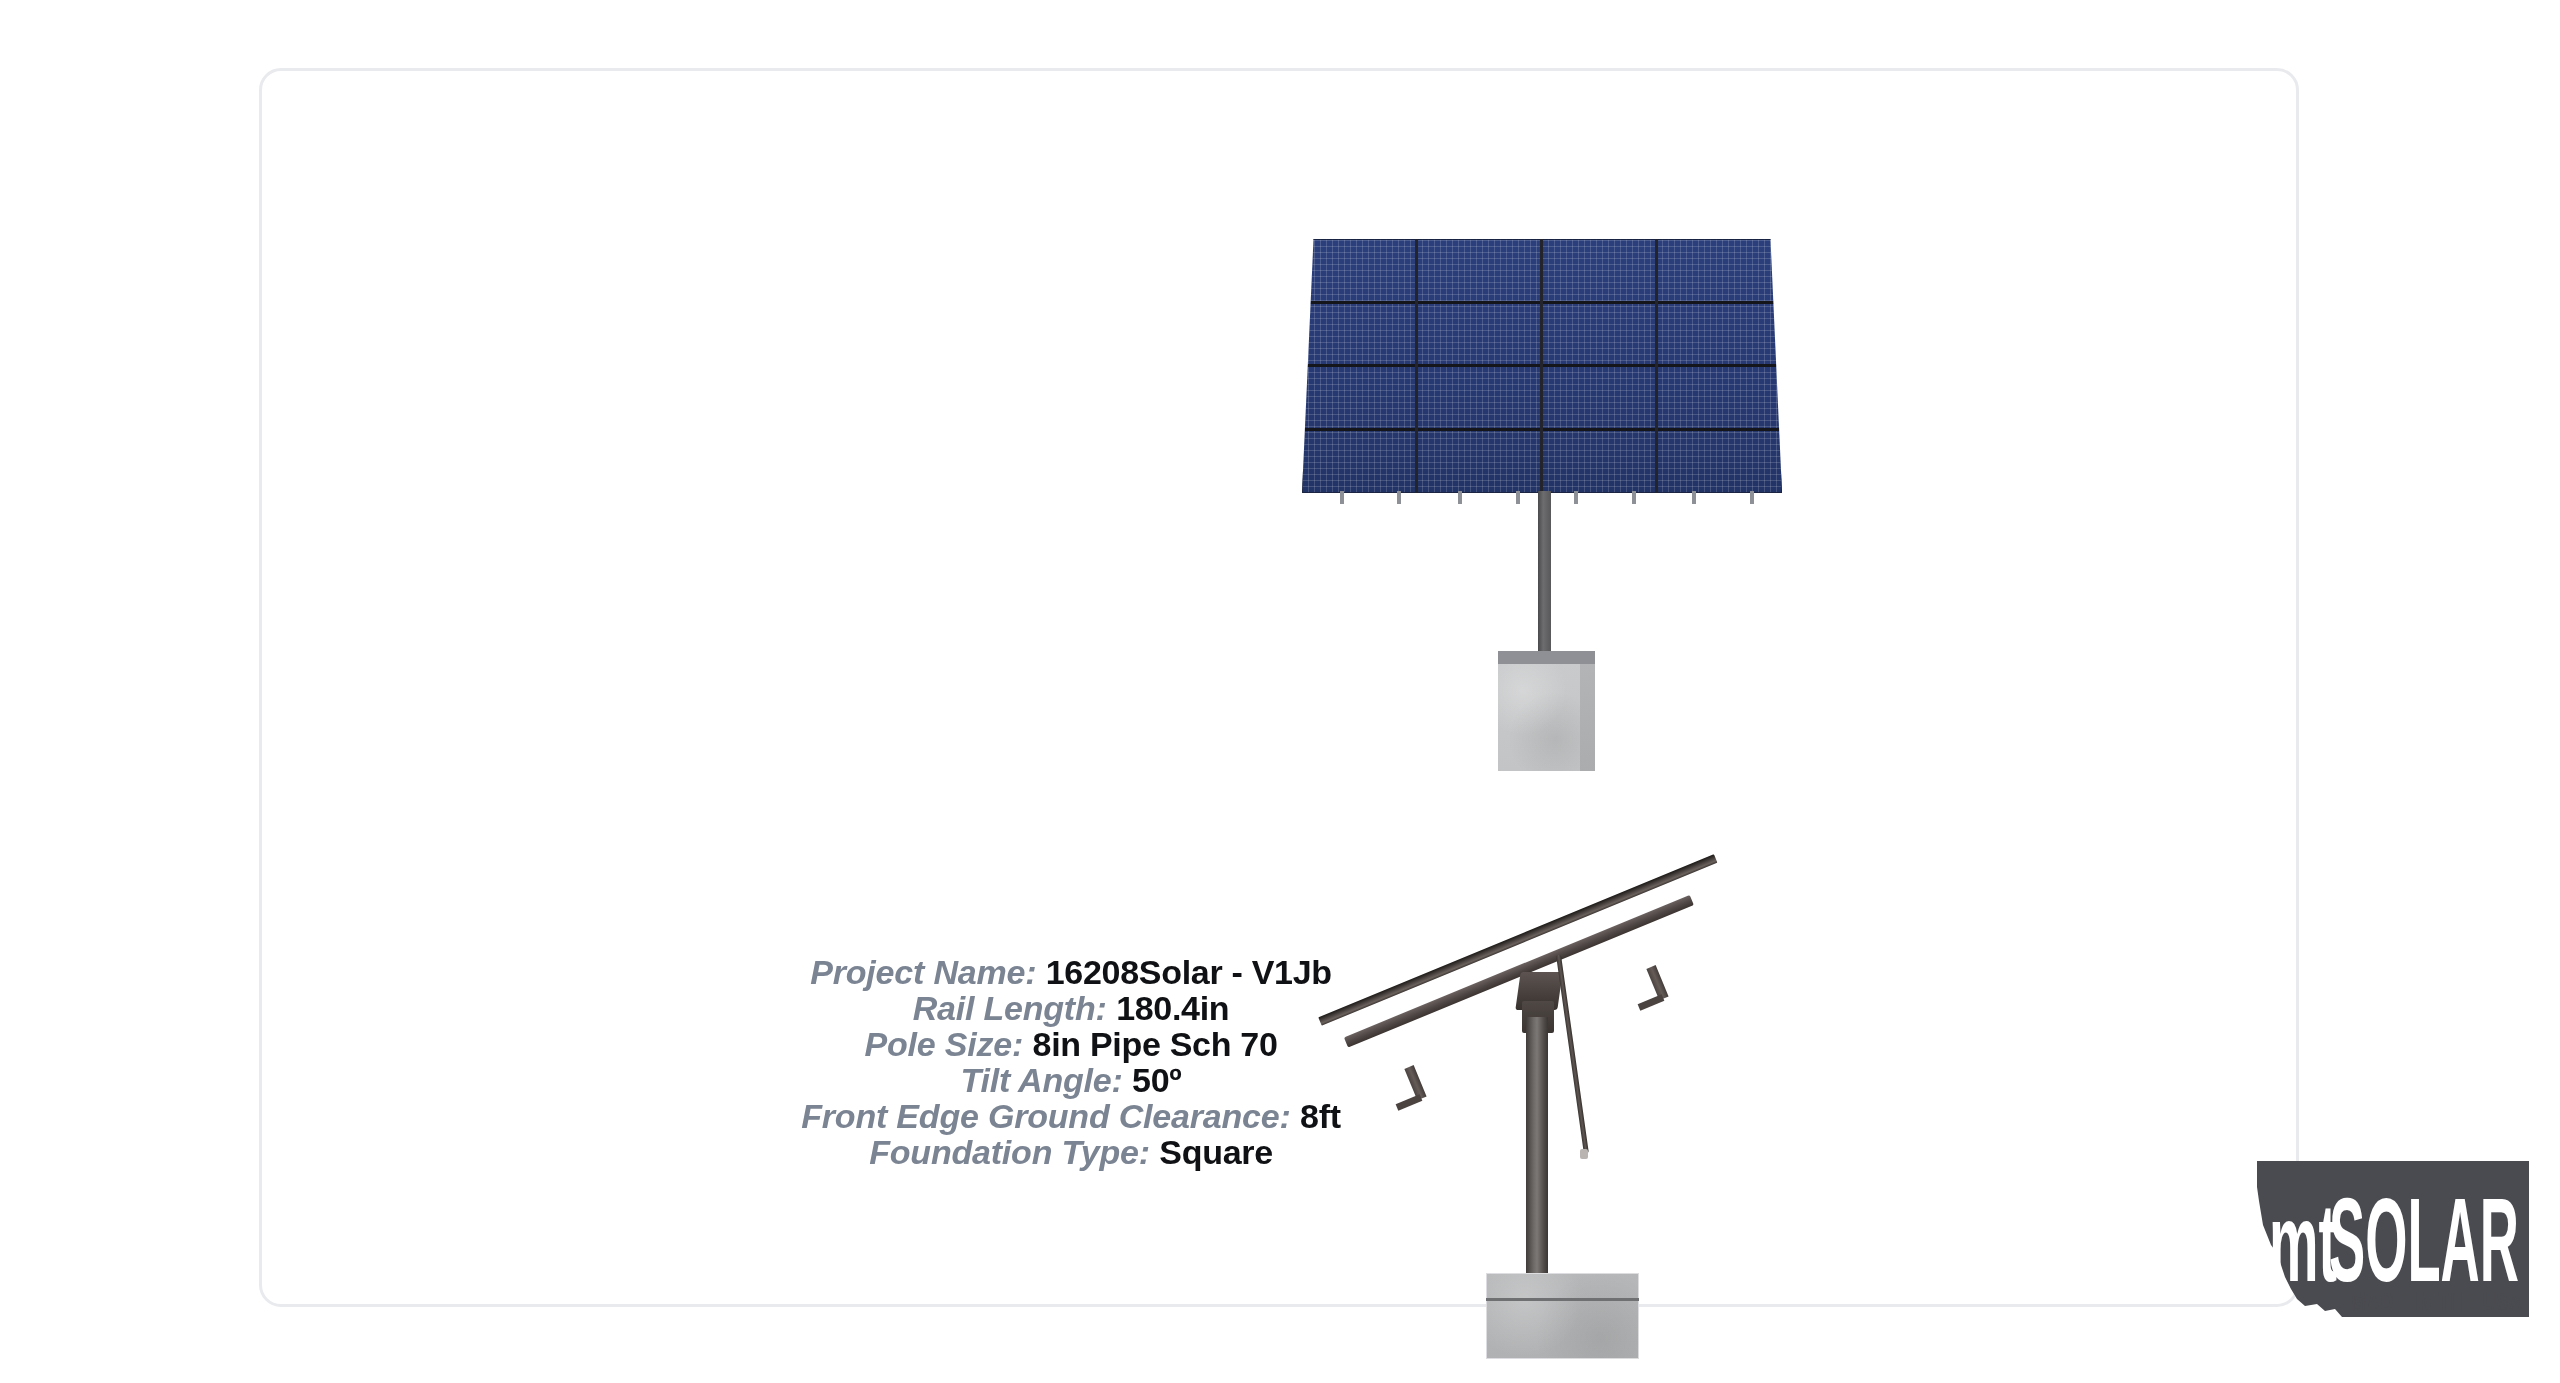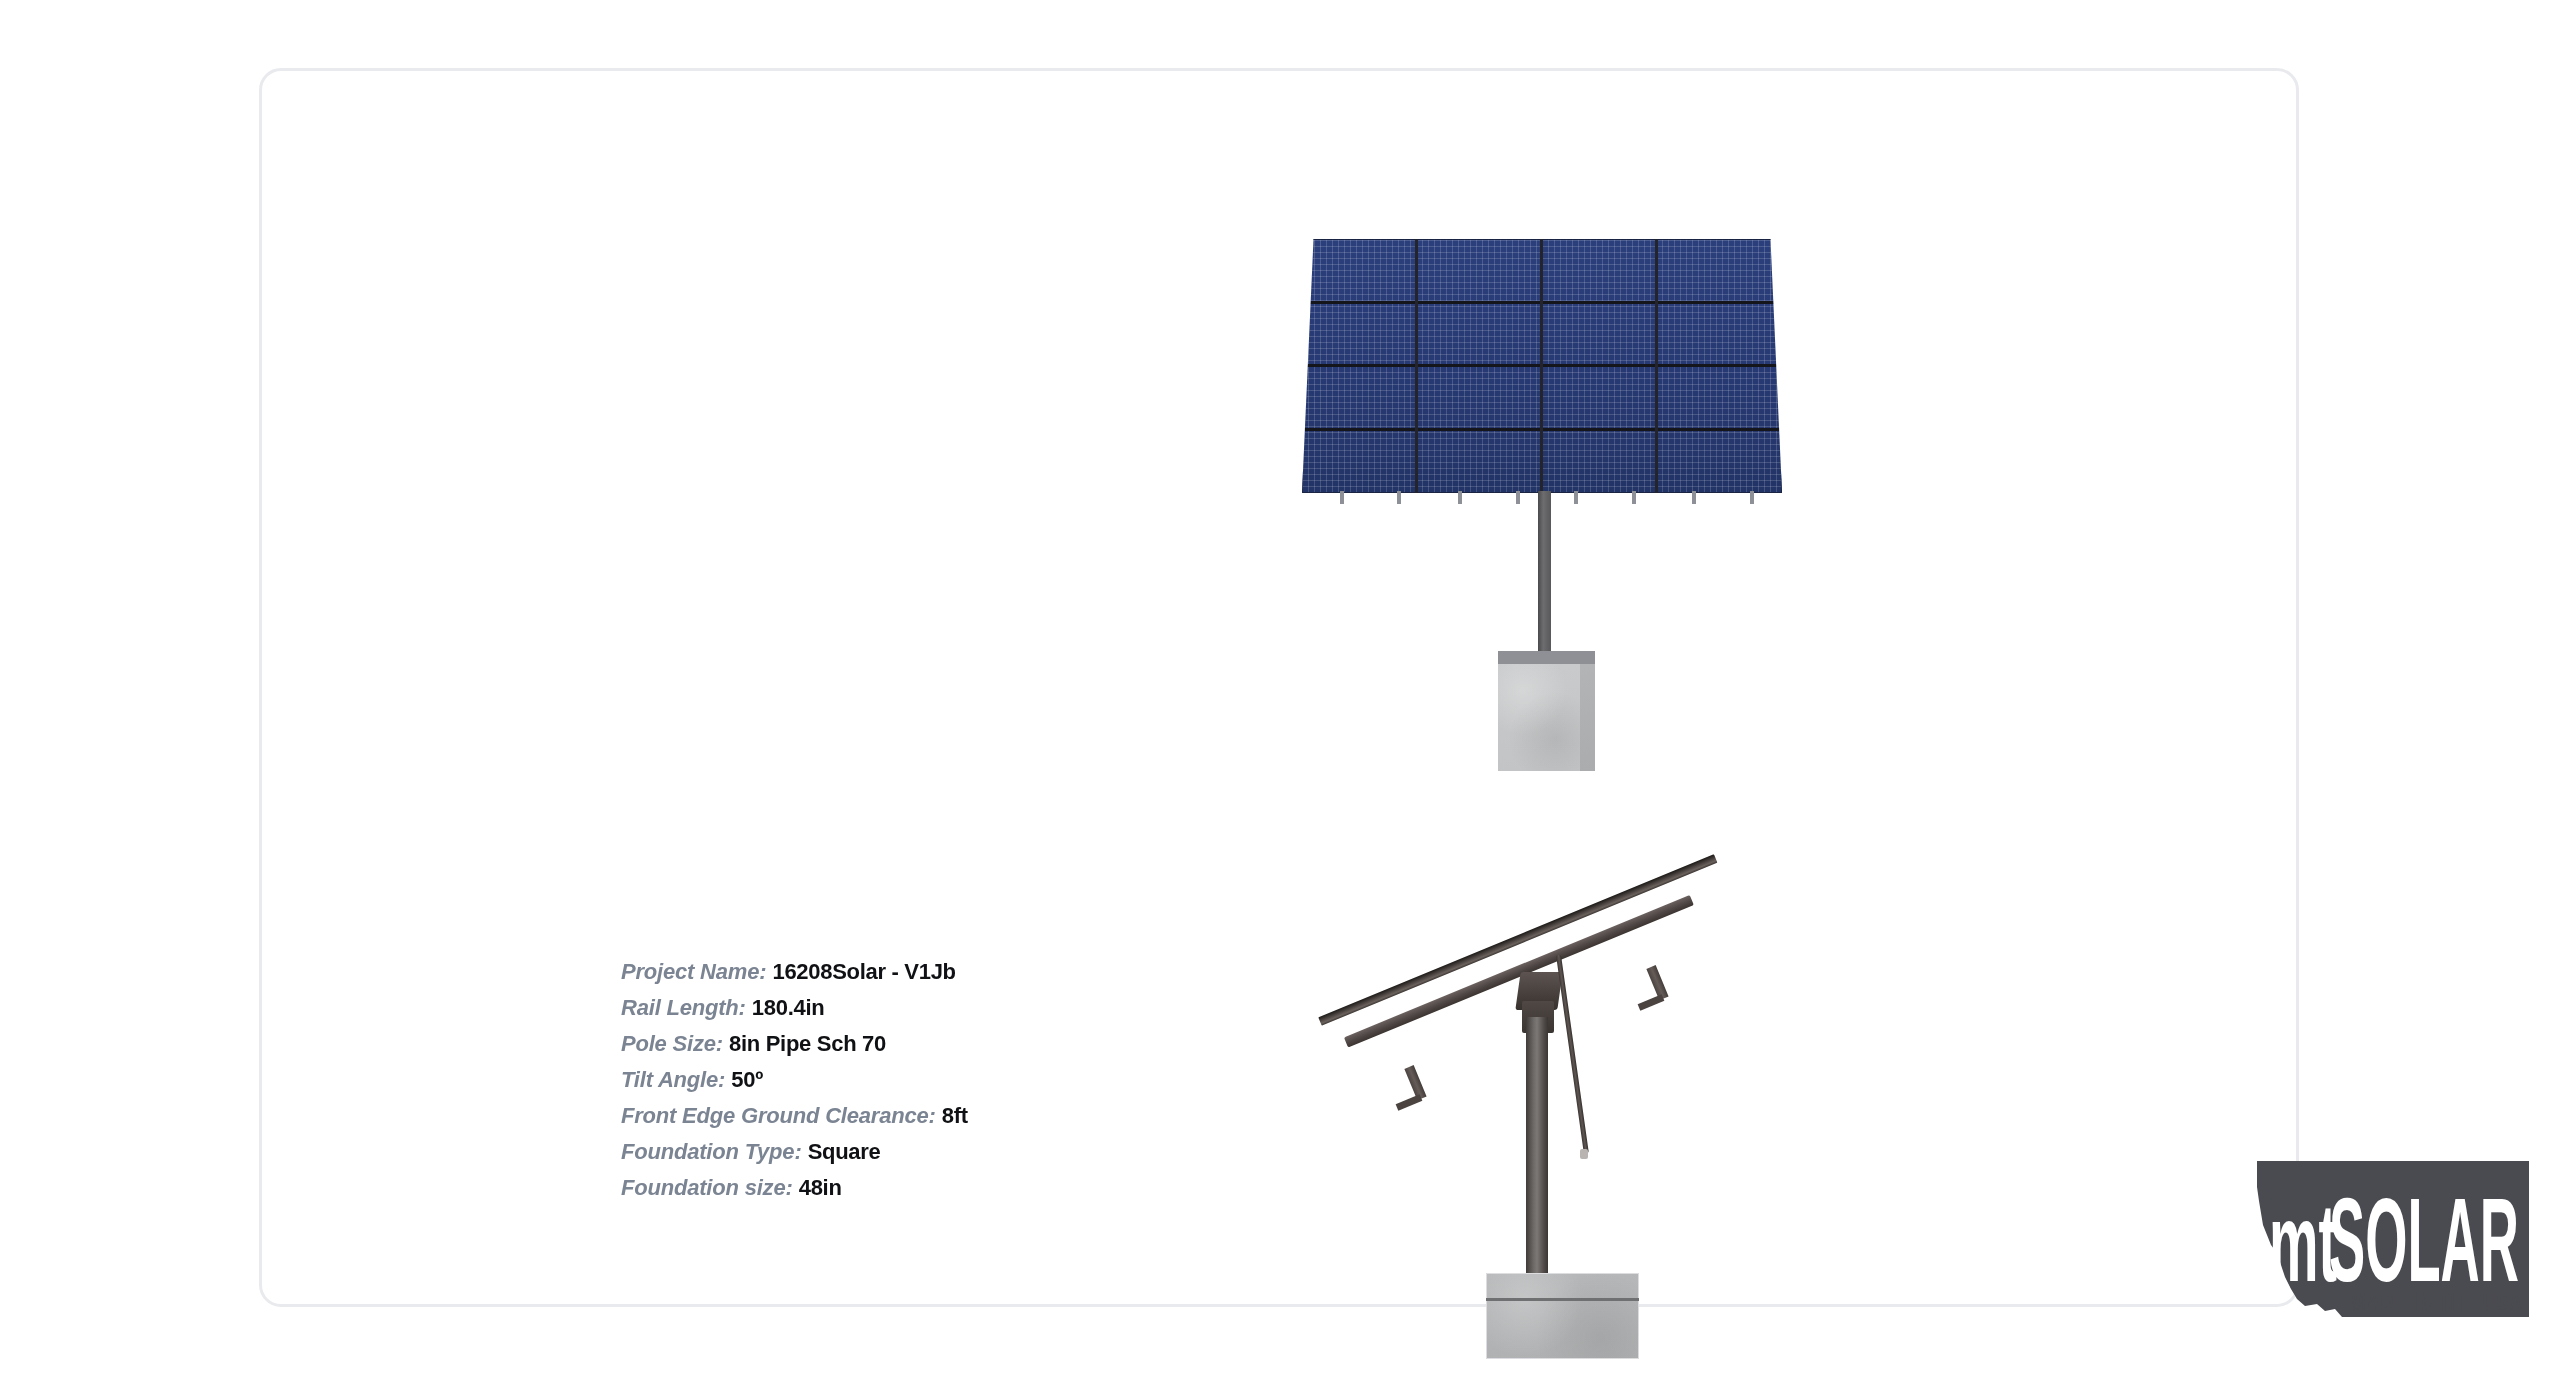--- a/index.html
+++ b/index.html
@@ -232,23 +232,24 @@
   }
 
   
   #spec-list {
     position: absolute;
     left: 359px;
     top: 883px;
     width: 900px;
   }
   .spec-row {
-    font-size: 22px;
+    font-size: 34px;
     line-height: 36px;
     white-space: nowrap;
+    text-align: center;
   }
   .spec-label {
     font-style: italic;
     font-weight: 600;
     color: #7b8492;
     letter-spacing: -0.2px;
   }
   .spec-value {
     font-weight: 700;
     color: #101114;
@@ -341,24 +342,20 @@
         <span class="spec-value">50º</span>
       </div>
       <div class="spec-row">
         <span class="spec-label">Front Edge Ground Clearance:</span>
         <span class="spec-value">8ft</span>
       </div>
       <div class="spec-row">
         <span class="spec-label">Foundation Type:</span>
         <span class="spec-value">Square</span>
       </div>
-      <div class="spec-row">
-        <span class="spec-label">Foundation size:</span>
-        <span class="spec-value">48in</span>
-      </div>
     </div>
 
     <div id="logo">
       <svg viewBox="0 0 290 185" xmlns="http://www.w3.org/2000/svg" aria-hidden="true">
 
         <path d="M10,12 L282,12 L282,168 L95,168 L88,160 L78,162 L70,155
                  L58,157 L50,150 L44,140 L38,128 L34,116 L30,104
                  L24,96 L20,86 L16,76 L14,64 L12,52 L10,38 Z" fill="#4a4b50"></path>
 
         <text x="22" y="132" font-family="'Liberation Sans', sans-serif" font-size="112" font-weight="700" fill="#ffffff" textLength="68" lengthAdjust="spacingAndGlyphs">mt</text>

